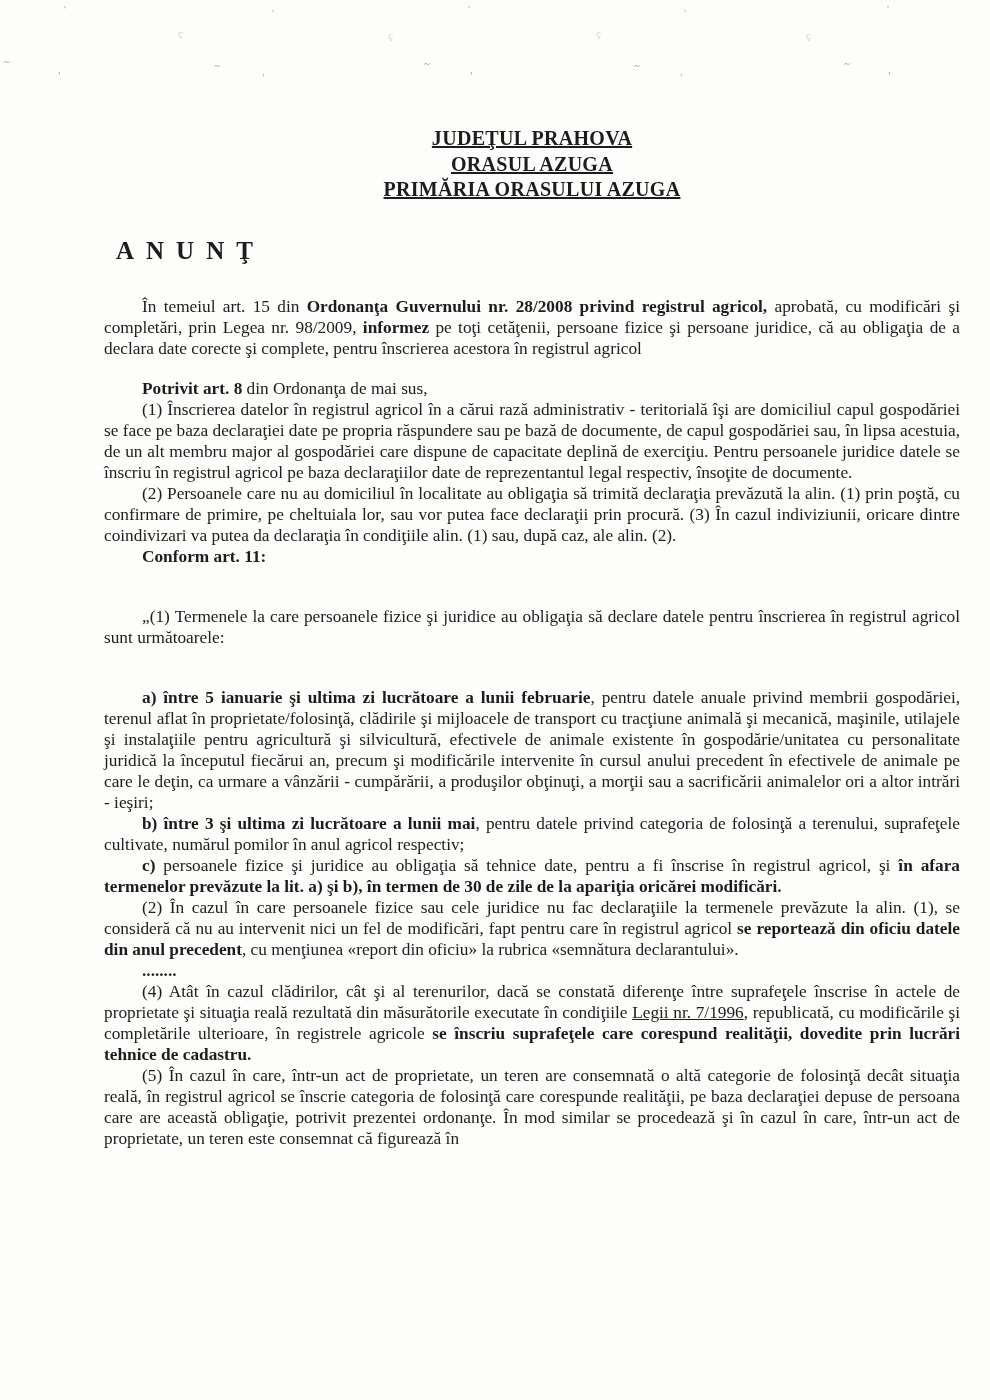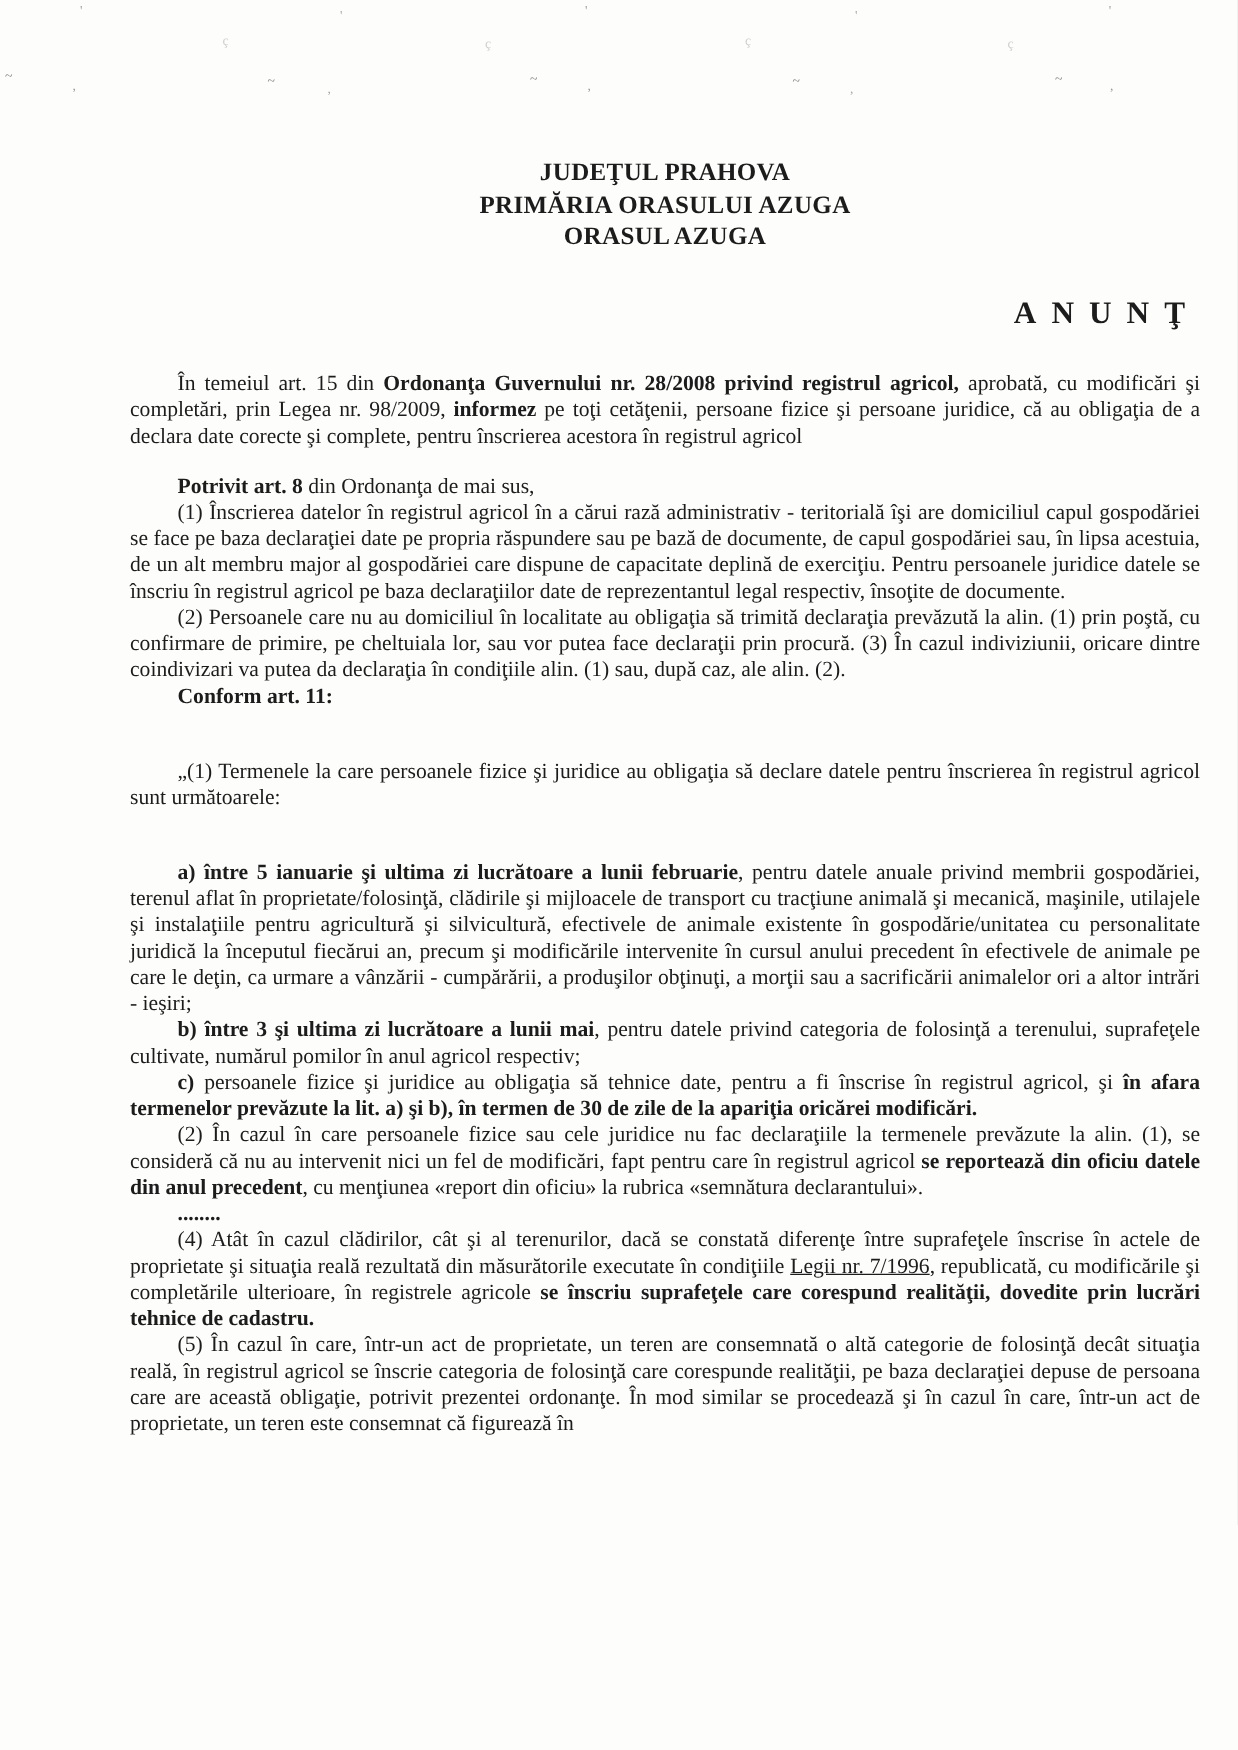--- a/index.html
+++ b/index.html
@@ -26,25 +26,26 @@
   .header {
     margin: 126px 30px 0 104px;
     width: 856px;
     text-align: center;
   }
   .header-line {
     font-weight: bold;
     font-size: 20px;
     line-height: 25.5px;
     letter-spacing: 0.3px;
+    text-decoration: underline;
   }
   .doc-title {
     margin: 34px 30px 0 104px;
     width: 856px;
-    text-align: right;
+    text-align: left;
   }
   .doc-title span {
     display: inline-block;
     font-weight: bold;
     font-size: 25px;
     letter-spacing: 12px;
     padding-left: 12px; 
   }
   .doc-body {
     margin: 31px 30px 0 104px;
@@ -84,22 +85,22 @@
       <span class="artifact" style="left: 844px; top: 58px; opacity: 0.55;">~</span>
       <span class="artifact" style="left: 58px; top: 64px; opacity: 0.45;">,</span>
       <span class="artifact" style="left: 262px; top: 66px; opacity: 0.4;">,</span>
       <span class="artifact" style="left: 470px; top: 64px; opacity: 0.45;">,</span>
       <span class="artifact" style="left: 680px; top: 66px; opacity: 0.4;">,</span>
       <span class="artifact" style="left: 888px; top: 64px; opacity: 0.45;">,</span>
     </div>
 
   <div class="header">
     <div class="header-line">JUDEŢUL PRAHOVA</div>
+    <div class="header-line">ORASUL AZUGA</div>
     <div class="header-line">PRIMĂRIA ORASULUI AZUGA</div>
-    <div class="header-line">ORASUL AZUGA</div>
   </div>
 
   <div class="doc-title">
     <span>ANUNŢ</span>
   </div>
 
   <div class="doc-body">
       <p><span>În temeiul art. 15 din </span><span class="b">Ordonanţa Guvernului nr. 28/2008 privind registrul agricol,</span><span> aprobată, cu modificări şi completări, prin Legea nr. 98/2009, </span><span class="b">informez</span><span> pe toţi cetăţenii, persoane fizice şi persoane juridice, că au obligaţia de a declara date corecte şi complete, pentru înscrierea acestora în registrul agricol</span></p>
       <p class="gap-sm"><span class="b">Potrivit art. 8</span><span> din Ordonanţa de mai sus,</span></p>
       <p><span>(1) Înscrierea datelor în registrul agricol în a cărui rază administrativ - teritorială îşi are domiciliul capul gospodăriei se face pe baza declaraţiei date pe propria răspundere sau pe bază de documente, de capul gospodăriei sau, în lipsa acestuia, de un alt membru major al gospodăriei care dispune de capacitate deplină de exerciţiu. Pentru persoanele juridice datele se înscriu în registrul agricol pe baza declaraţiilor date de reprezentantul legal respectiv, însoţite de documente.</span></p>

